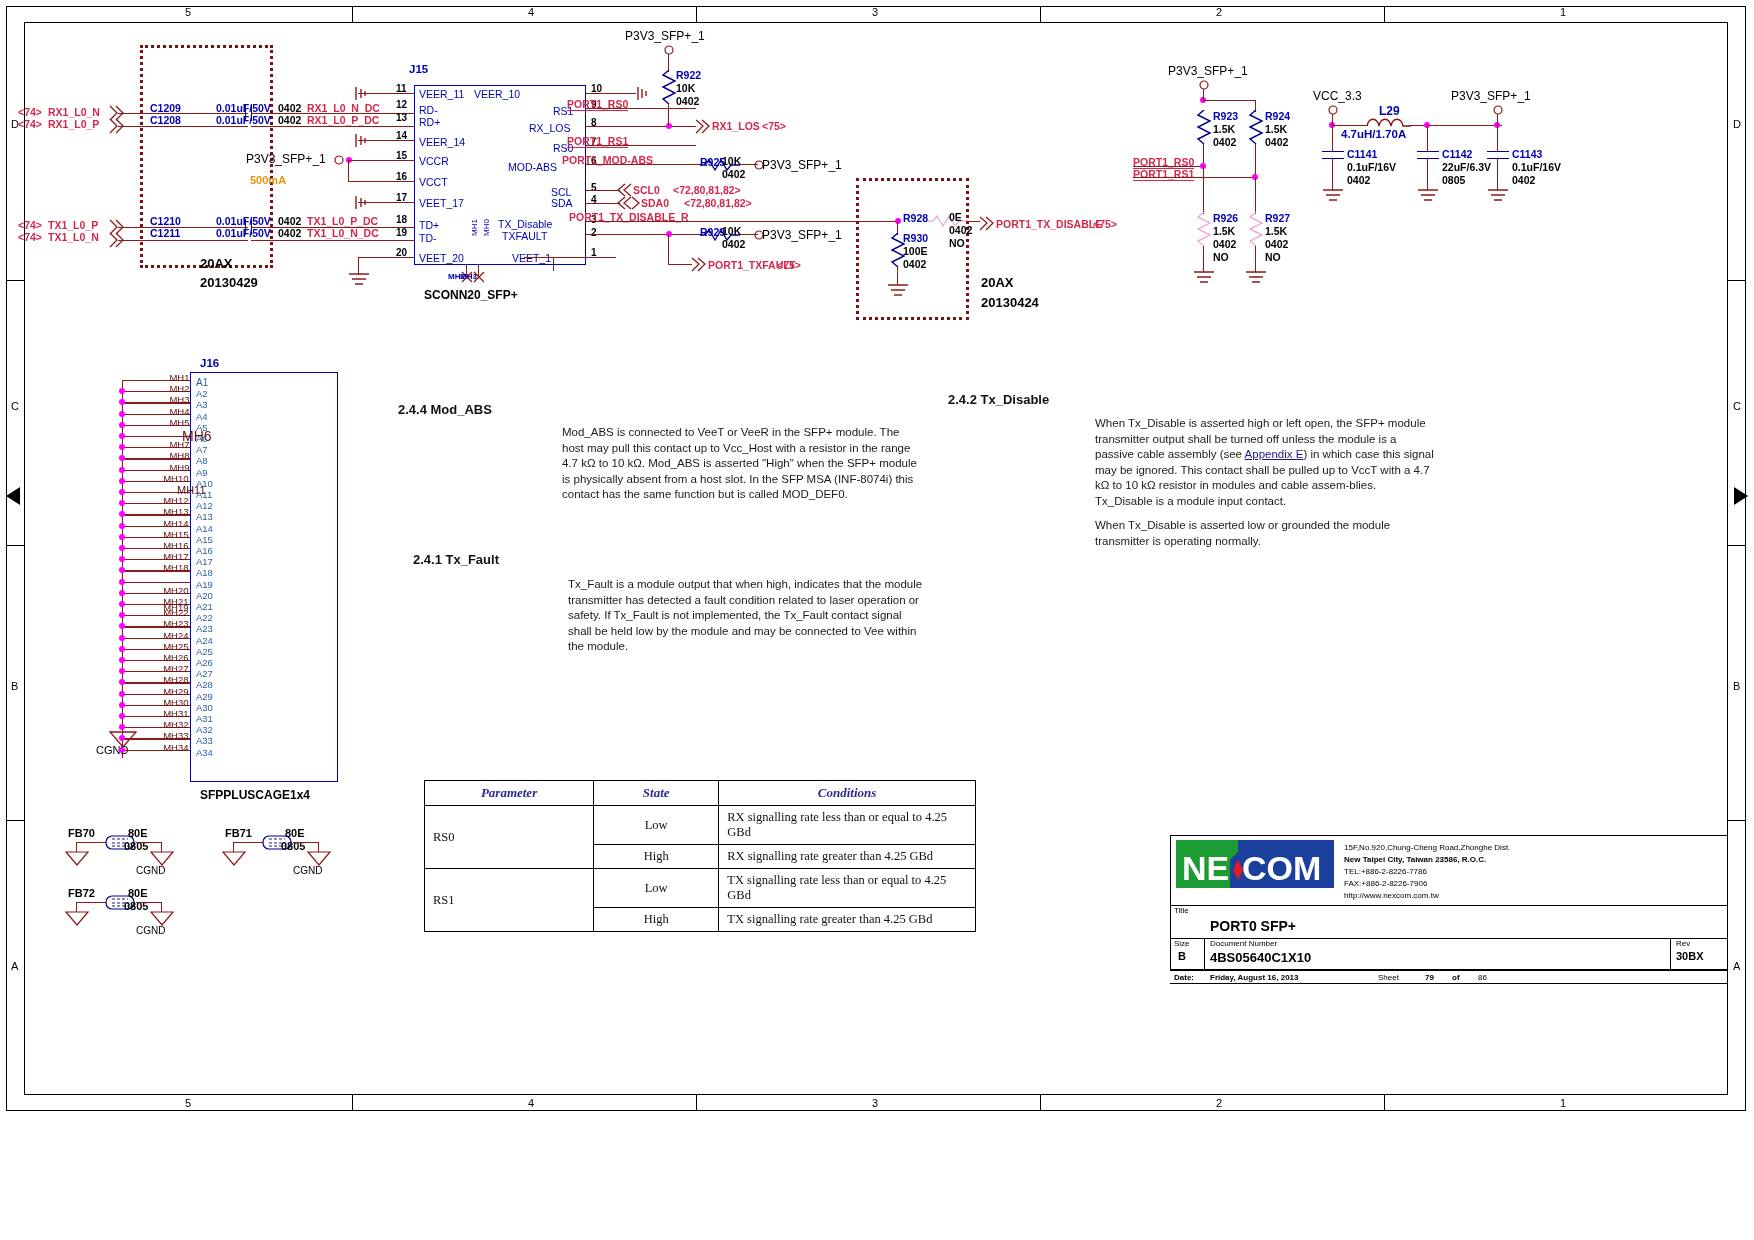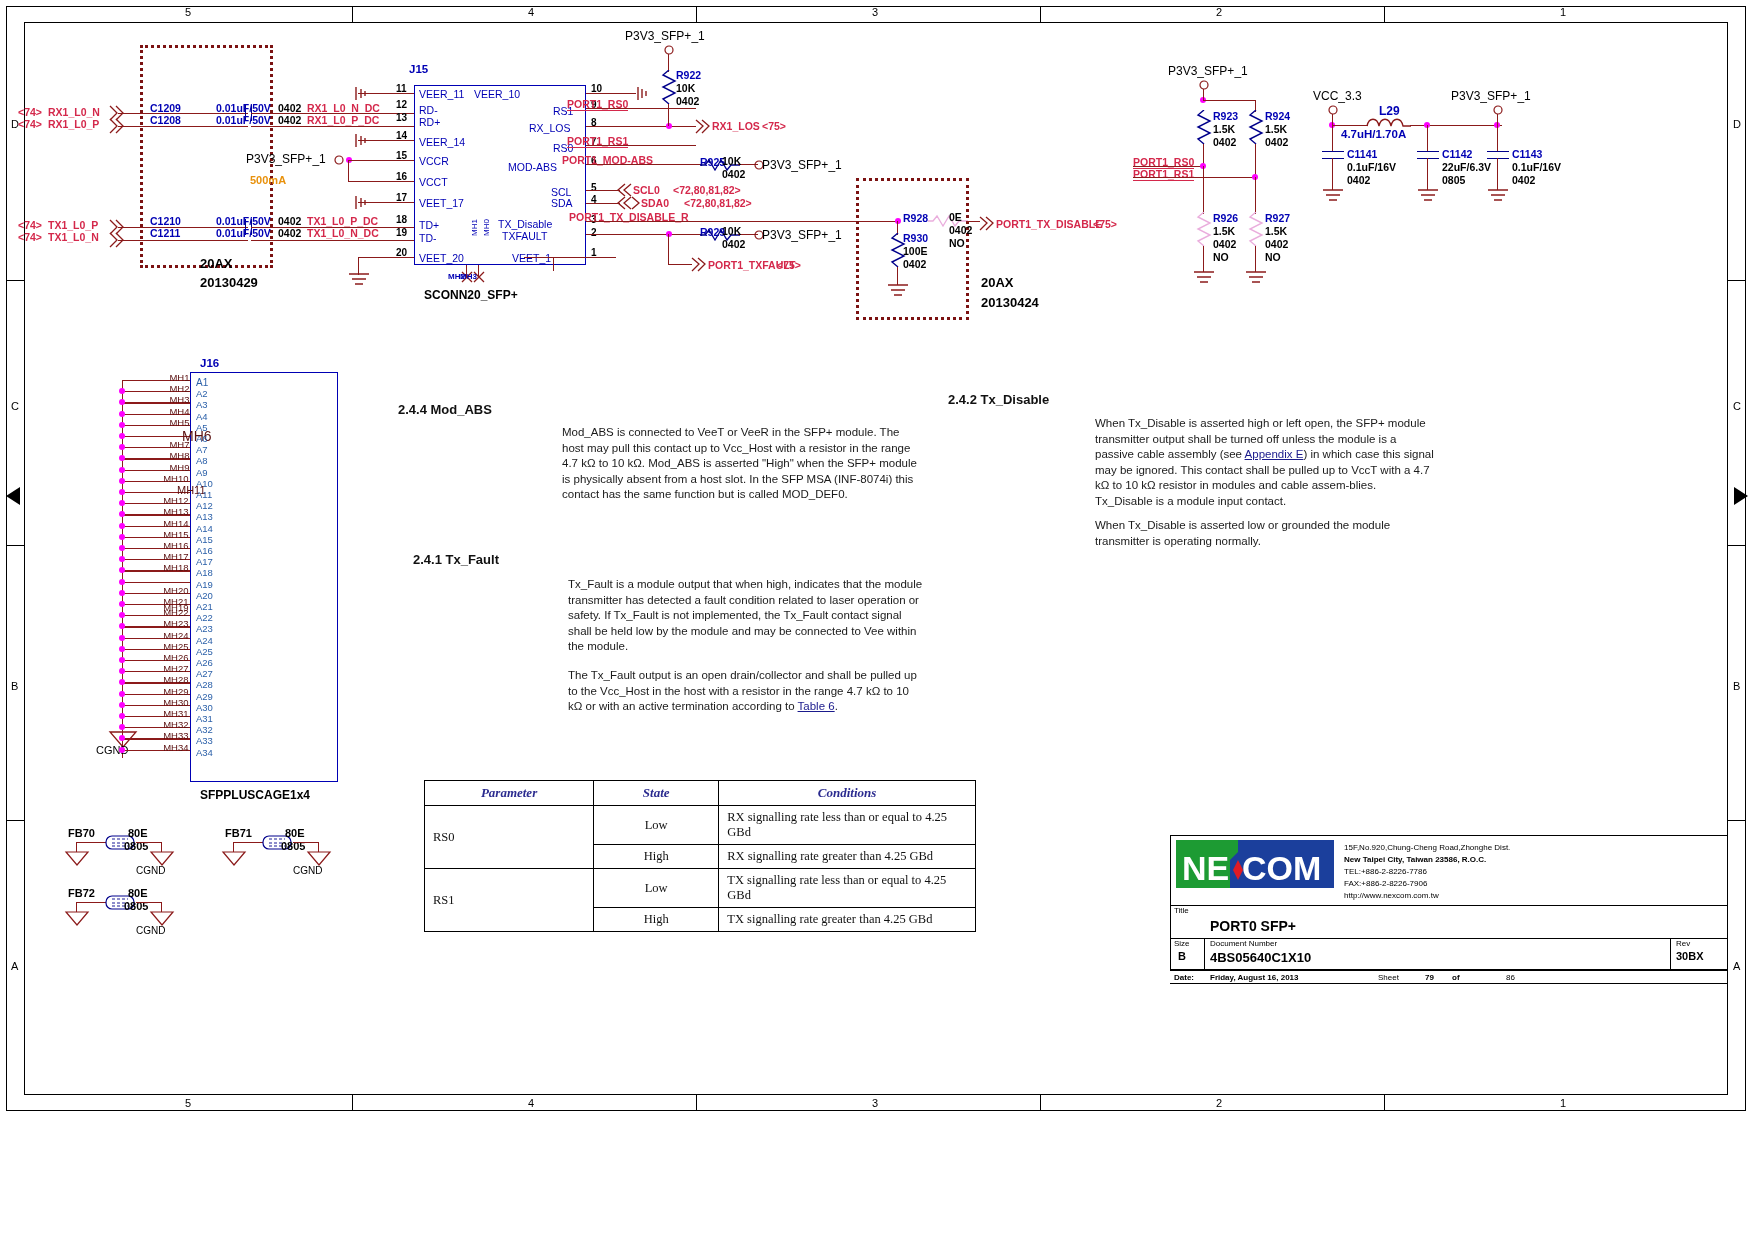--- a/index.html
+++ b/index.html
@@ -634,21 +634,20 @@
       <div class="junction" style="left: 119px; top: 746.6px;"></div>
       <div class="txt" style="left: 163.2px; top: 741.6px; font-size: 9.5px; color: rgb(90, 16, 16);">MH34</div>
       <div class="txt" style="left: 196px; top: 746.6px; font-size: 9.5px; color: rgb(42, 95, 168);">A34</div>
     </div>
 
   <div class="doch" style="left:398px;top:402px;">2.4.4 Mod_ABS</div>
   <div class="doc" style="left:562px;top:425px;width:362px;">Mod_ABS is connected to VeeT or VeeR in the SFP+ module. The host may pull this contact up to Vcc_Host with a resistor in the range 4.7 kΩ to 10 kΩ. Mod_ABS is asserted "High" when the SFP+ module is physically absent from a host slot. In the SFP MSA (INF-8074i) this contact has the same function but is called MOD_DEF0.</div>
 
   <div class="doch" style="left:413px;top:552px;">2.4.1 Tx_Fault</div>
   <div class="doc" style="left:568px;top:577px;width:358px;">Tx_Fault is a module output that when high, indicates that the module transmitter has detected a fault condition related to laser operation or safety. If Tx_Fault is not implemented, the Tx_Fault contact signal shall be held low by the module and may be connected to Vee within the module.</div>
-  <div class="doc" style="left:568px;top:668px;width:358px;"><span>The Tx_Fault output is an open drain/collector and shall be pulled up to the Vcc_Host in the host with a resistor in the range 4.7 kΩ to 10 kΩ or with an active termination according to </span><span class="lnk">Table 6</span><span>.</span></div>
 
   <div class="doch" style="left:948px;top:392px;">2.4.2 Tx_Disable</div>
   <div class="doc" style="left:1095px;top:416px;width:340px;"><span>When Tx_Disable is asserted high or left open, the SFP+ module transmitter output shall be turned off unless the module is a passive cable assembly (see </span><span class="lnk">Appendix E</span><span>) in which case this signal may be ignored. This contact shall be pulled up to VccT with a 4.7 kΩ to 10 kΩ resistor in modules and cable assem-blies. Tx_Disable is a module input contact.</span></div>
   <div class="doc" style="left:1095px;top:518px;width:340px;">When Tx_Disable is asserted low or grounded the module transmitter is operating normally.</div>
 
   <table class="ptable" style="left:424px;top:780px;width:552px;">
     <thead>
       <tr>
         <th style="width:166px;">Parameter</th>
         <th style="width:120px;">State</th>
@@ -768,16 +767,16 @@
   <div class="tbbig" style="left:1210px;top:950px;font-size:13px;">4BS05640C1X10</div>
   <div class="tb" style="left:1670px;top:938px;width:0px;height:32px;border-width:0 0 0 1px;"></div>
   <div class="tbsmall" style="left:1676px;top:939px;">Rev</div>
   <div class="tbtxt" style="left:1676px;top:950px;font-size:11px;">30BX</div>
   <div class="tb" style="left:1170px;top:970px;width:558px;height:0px;border-width:0 0 1px 0;"></div>
   <div class="tbsmall" style="left:1174px;top:973px;font-weight:bold;">Date:</div>
   <div class="tbsmall" style="left:1210px;top:973px;font-weight:bold;">Friday, August 16, 2013</div>
   <div class="tbsmall" style="left:1378px;top:973px;font-weight:normal;">Sheet</div>
   <div class="tbsmall" style="left:1425px;top:973px;font-weight:bold;">79</div>
   <div class="tbsmall" style="left:1452px;top:973px;font-weight:bold;">of</div>
-  <div class="tbsmall" style="left:1478px;top:973px;font-weight:normal;margin-left:28px;">86</div>
+  <div class="tbsmall" style="left:1478px;top:973px;font-weight:normal;">86</div>
   <div class="tb" style="left:1170px;top:983px;width:558px;height:0px;border-width:0 0 1px 0;"></div>
 
 </div>
 
 </body></html>

